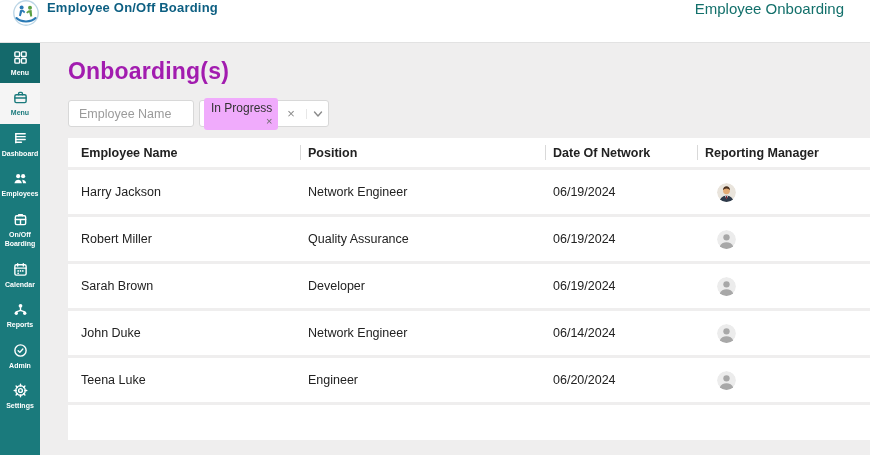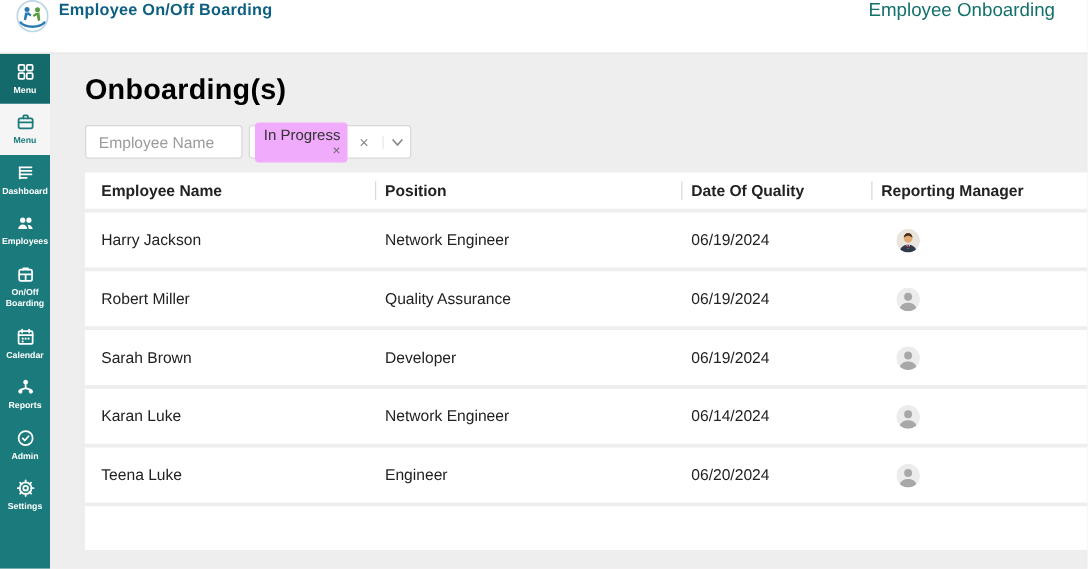--- a/index.html
+++ b/index.html
@@ -28,21 +28,21 @@
     width:40px; padding:7px 1px 6px 1px;
     display:flex; flex-direction:column; align-items:center; justify-content:center;
     color:#fff; cursor:pointer;
   }
   .side-item.dark   { background:#14696b; }
   .side-item.active { background:#f5f5f5; color:#1a7a7c; }
   .side-item svg { width:15px; height:15px; display:block; }
   .side-label { font-size:7px; line-height:1.35; margin-top:3px; text-align:center; font-weight:bold; }
   
   .main { position:absolute; left:40px; top:43px; right:0; bottom:0; background:#efeeee; }
-  .section-title { margin:15px 0 0 28px; font-size:23px; font-weight:bold; color:#000000; letter-spacing:.2px; }
+  .section-title { margin:15px 0 0 28px; font-size:23px; font-weight:bold; color:#a21caf; letter-spacing:.2px; }
   
   .filters { position:absolute; left:28px; top:57px; display:flex; gap:5px; align-items:center; }
   .name-input {
     width:126px; height:27px; border:1px solid #d8d8d8; border-radius:3px;
     padding:0 10px; font-size:12.5px; color:#333; background:#fff; outline:none;
     font-family:"Liberation Sans", sans-serif;
   }
   .name-input::placeholder { color:#9b9b9b; }
   .multiselect {
     width:130px; height:27px; background:#fff; border:1px solid #d8d8d8; border-radius:3px;
@@ -206,21 +206,21 @@
             <polyline points="1.5,3 5,7 8.5,3" fill="none" stroke="#8a8a8a" stroke-width="1.4" stroke-linecap="round" stroke-linejoin="round"></polyline>
           </svg>
       </span>
     </div>
   </div>
 
   <div class="table">
     <div class="trow thead" id="thead">
         <div class="tcell first">Employee Name</div>
         <div class="tcell">Position</div>
-        <div class="tcell">Date Of Quality</div>
+        <div class="tcell">Date Of Network</div>
         <div class="tcell">Reporting Manager</div>
       </div>
     <div id="tbody">
         <div class="trow tbody-row">
           <div class="tcell first">Harry Jackson</div>
           <div class="tcell">Network Engineer</div>
           <div class="tcell">06/19/2024</div>
           <div class="tcell">
             <span class="avatar">
               <svg viewBox="0 0 24 24">
@@ -256,21 +256,21 @@
             <span class="avatar">
               <svg viewBox="0 0 24 24">
                 <circle cx="12" cy="12" r="12" fill="#ececec"></circle>
                 <circle cx="12" cy="9.3" r="4" fill="#a8a8a8"></circle>
                 <path d="M3.2 21.5c1.4-4.3 5.1-6 8.8-6s7.4 1.7 8.8 6a12 12 0 01-17.6 0z" fill="#a8a8a8"></path>
               </svg>
             </span>
           </div>
         </div>
         <div class="trow tbody-row">
-          <div class="tcell first">Karan Luke</div>
+          <div class="tcell first">John Duke</div>
           <div class="tcell">Network Engineer</div>
           <div class="tcell">06/14/2024</div>
           <div class="tcell">
             <span class="avatar">
               <svg viewBox="0 0 24 24">
                 <circle cx="12" cy="12" r="12" fill="#ececec"></circle>
                 <circle cx="12" cy="9.3" r="4" fill="#a8a8a8"></circle>
                 <path d="M3.2 21.5c1.4-4.3 5.1-6 8.8-6s7.4 1.7 8.8 6a12 12 0 01-17.6 0z" fill="#a8a8a8"></path>
               </svg>
             </span>

